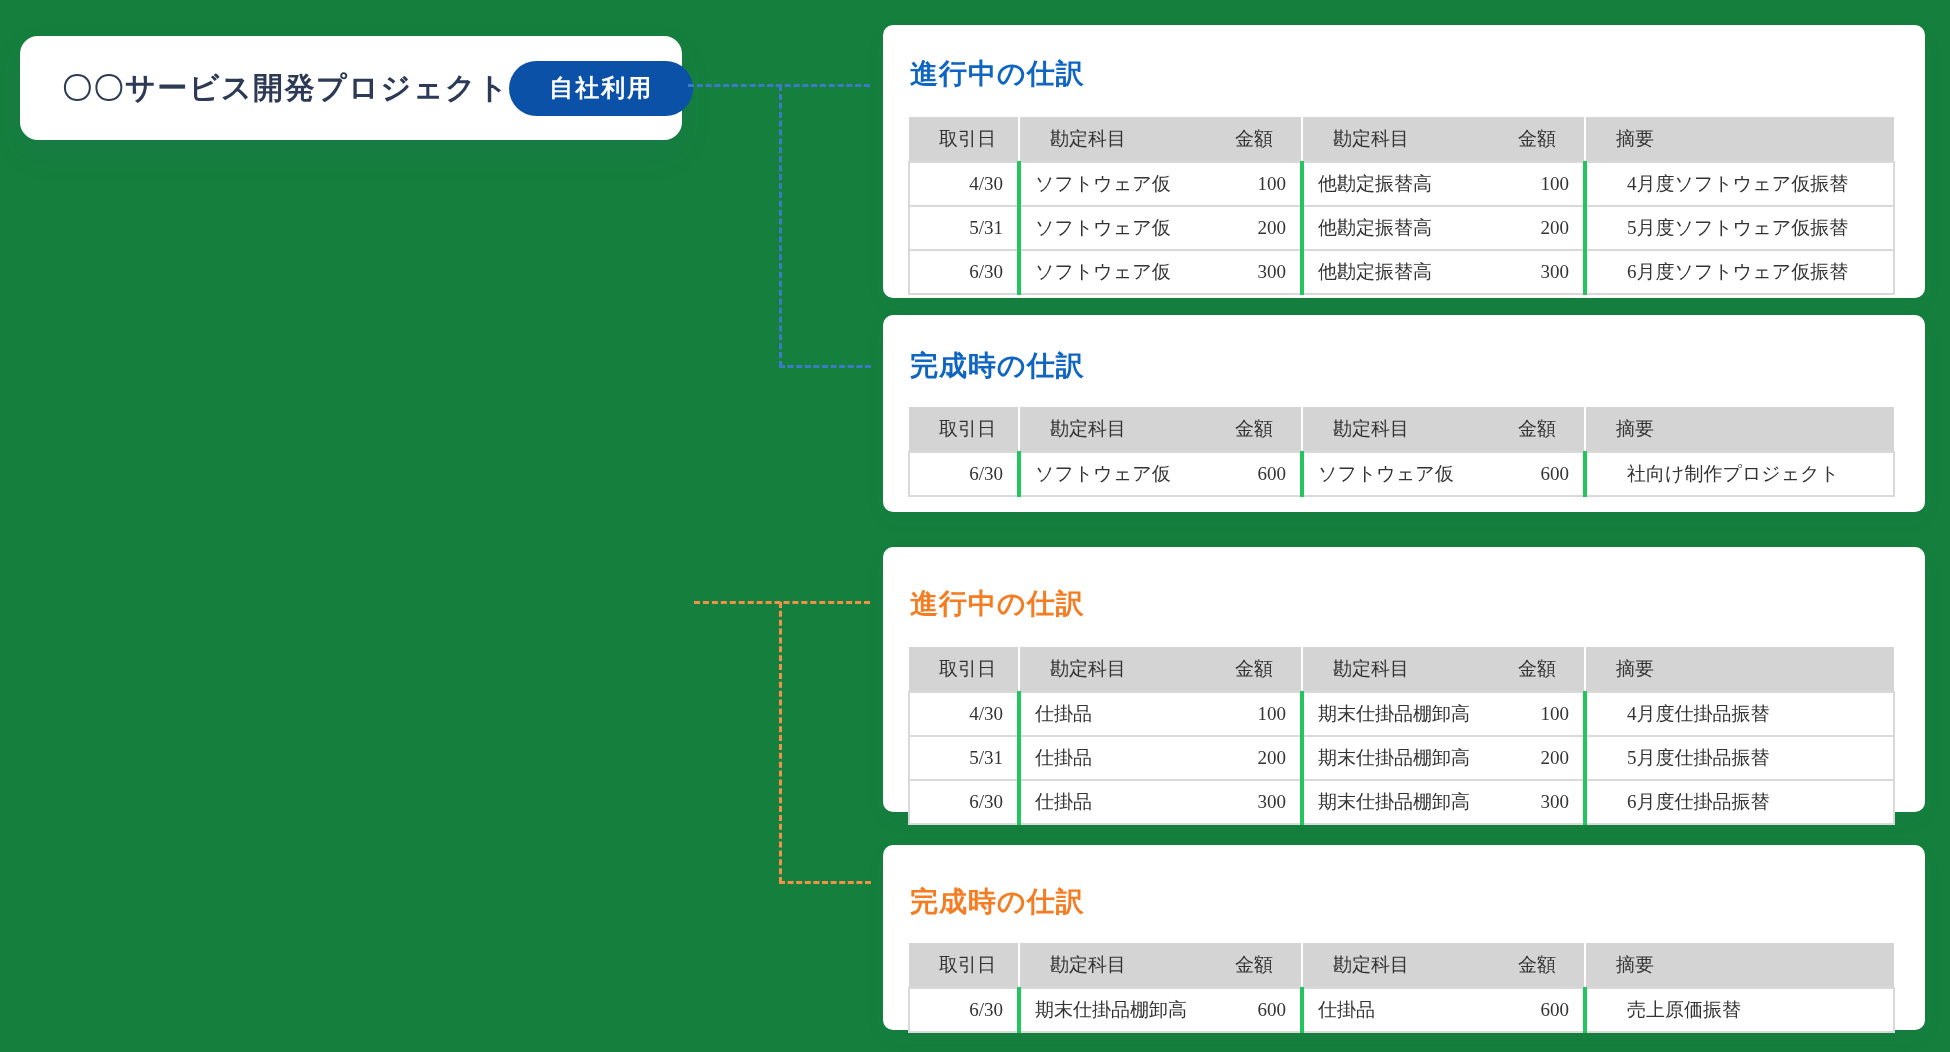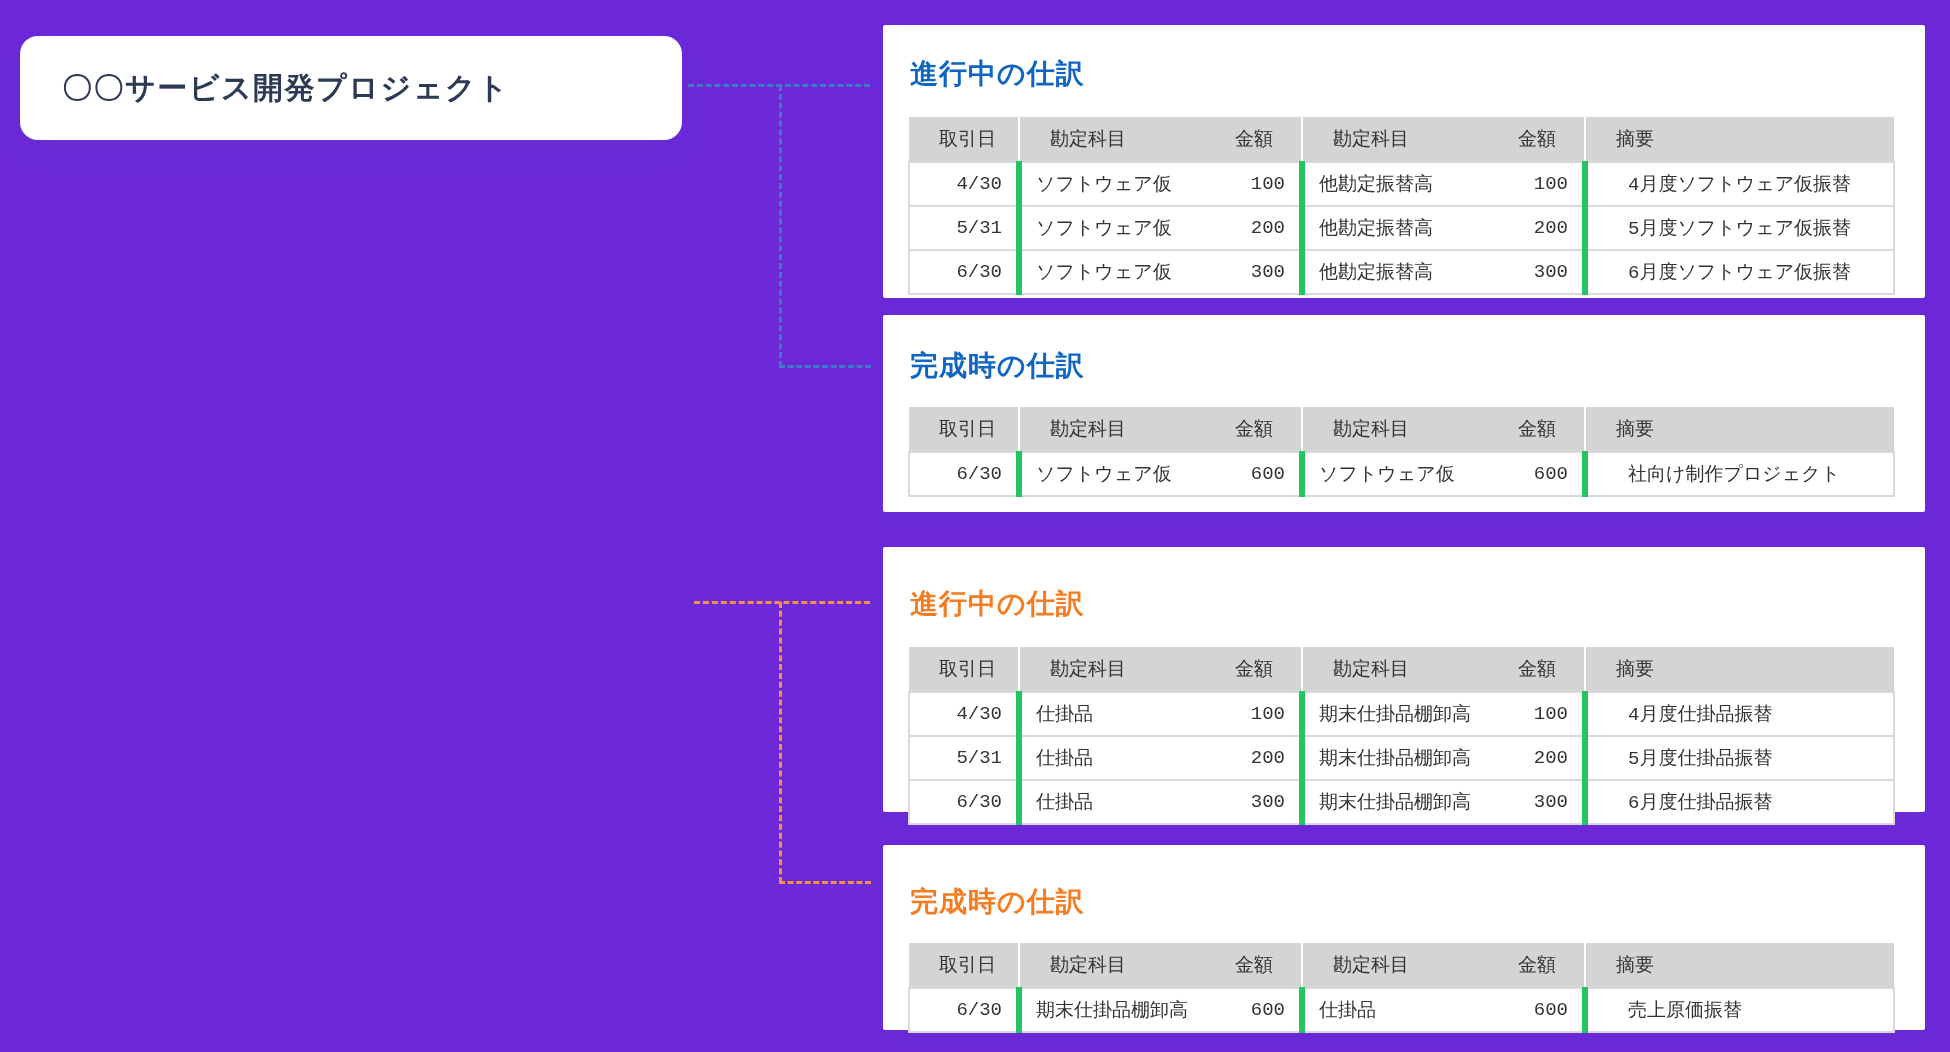--- a/index.html
+++ b/index.html
@@ -1,18 +1,18 @@
 <!DOCTYPE html>
 <html><head>
 <meta charset="utf-8">
 <style>
   html,body{margin:0;padding:0;background:#edf1fa;}
   .canvas{
-    position:relative;width:1950px;height:1052px;background:#6d28d9;
-    font-family:Liberation Mono, monospace;overflow:hidden;
+    position:relative;width:1950px;height:1052px;background:#15803d;
+    font-family:Liberation Serif, serif;overflow:hidden;
   }
   
   .project-card{
     position:absolute;background:#ffffff;border-radius:18px;
     box-shadow:0 14px 30px rgba(45,75,145,0.10);
     display:flex;align-items:center;box-sizing:border-box;
   }
   .card-1{left:20px;top:36px;width:662px;height:104px;padding:0 32px 0 42px;}
   .card-2{left:32px;top:556px;width:656px;height:93px;padding:0 32px 0 40px;}
   .project-title{
@@ -33,21 +33,21 @@
   .conn.blue{border-color:#3b7ac4;}
   .conn.orange{border-color:#f19149;}
   .c1-h1{left:688px;top:84px;width:182px;}
   .c1-v{left:779px;top:85px;height:282px;}
   .c1-h2{left:779px;top:365px;width:92px;}
   .c2-h1{left:694px;top:601px;width:176px;}
   .c2-v{left:779px;top:602px;height:281px;}
   .c2-h2{left:779px;top:881px;width:92px;}
   
   .panel{
-    position:absolute;left:883px;width:1042px;background:#ffffff;border-radius:2px;
+    position:absolute;left:883px;width:1042px;background:#ffffff;border-radius:10px;
     box-shadow:0 8px 20px rgba(45,75,145,0.05);
     padding:0 25px;box-sizing:border-box;
   }
   .panel-1{top:25px;height:273px;padding-top:30px;}
   .panel-2{top:315px;height:197px;padding-top:32px;}
   .panel-3{top:547px;height:265px;padding-top:38px;}
   .panel-4{top:845px;height:185px;padding-top:38px;}
   .section-heading{
     font-size:28px;font-weight:700;margin:0 0 24px 2px;letter-spacing:1px;
   }
@@ -62,32 +62,33 @@
   .jtable th{
     background:#d4d4d4;font-weight:400;text-align:left;
     padding:9px 30px;height:23px;white-space:nowrap;overflow:hidden;
   }
   .jtable td{
     background:#ffffff;padding:8px 14px;height:22px;white-space:nowrap;overflow:hidden;
     border-top:2px solid #d9d9d9;border-bottom:2px solid #d9d9d9;
   }
   .jtable td:first-child{border-left:2px solid #d9d9d9;}
   .jtable td:last-child{border-right:2px solid #d9d9d9;padding-left:40px;}
-  .jtable td.sep{border-right:6px solid #22c55e;}
+  .jtable td.sep{border-right:4px solid #22c55e;}
   .jtable th.sep{border-right:2px solid #ffffff;}
   .jtable .num, .jtable .date{text-align:right;}
   col.w-date{width:110px;} col.w-acct{width:186px;} col.w-amt{width:97px;} col.w-sum{width:309px;}
 </style>
 </head>
 <body>
 
 <div class="canvas">
 
   <div class="project-card card-1">
     <div class="project-title">〇〇サービス開発プロジェクト</div>
+    <div class="badge badge-blue">自社利用</div>
   </div>
 
 
   <div class="conn h blue c1-h1"></div>
   <div class="conn v blue c1-v"></div>
   <div class="conn h blue c1-h2"></div>
 
   <div class="conn h orange c2-h1"></div>
   <div class="conn v orange c2-v"></div>
   <div class="conn h orange c2-h2"></div>

